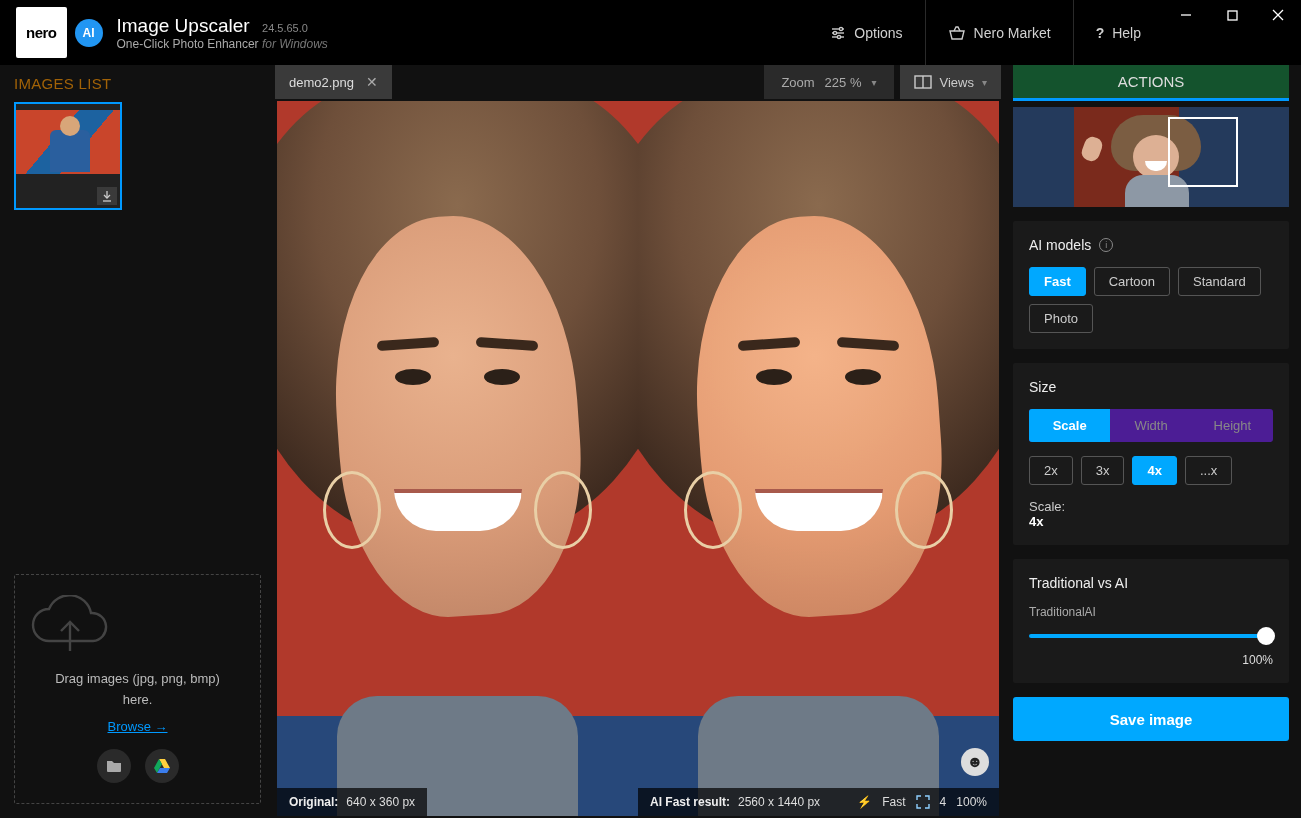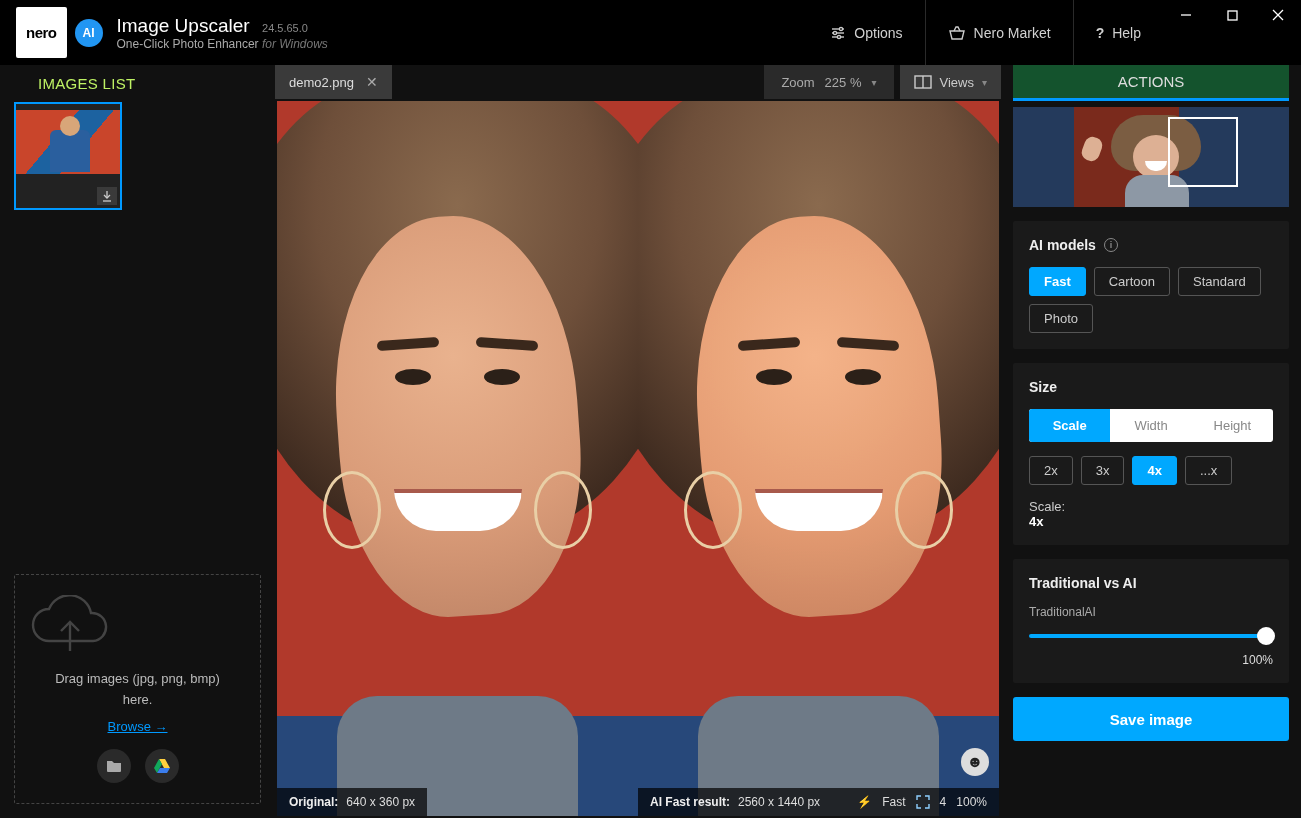--- a/index.html
+++ b/index.html
@@ -21,21 +21,21 @@
 .menu-btn { display: flex; align-items: center; gap: 8px; color: #d0d0d0; font-size: 14px; padding: 0 22px; height: 100%; cursor: pointer; border-left: 1px solid #2a2a2a; }
 .menu-btn:first-child { border-left: none; }
 .win-controls { display: flex; gap: 0; align-self: flex-start; }
 .win-btn { width: 46px; height: 30px; display: flex; align-items: center; justify-content: center; color: #fff; cursor: pointer; }
 
 
 .body { flex: 1; display: flex; min-height: 0; }
 
 
 .sidebar-left { width: 275px; background: #111111; display: flex; flex-direction: column; padding: 10px 14px 14px; }
-.images-list-title { color: #bef264; font-size: 15px; font-weight: 400; margin-bottom: 10px; letter-spacing: 0.3px; margin-left: 24px; }
+.images-list-title { color: #a16207; font-size: 15px; font-weight: 400; margin-bottom: 10px; letter-spacing: 0.3px; }
 .thumb { width: 108px; height: 108px; border: 2px solid #0099ff; position: relative; background: #222; }
 .thumb-img { width: 100%; height: 64px; margin-top: 6px; background: linear-gradient(130deg,#c9452b 0 40%, #1c62a0 40% 62%, #c9452b 62% 100%); position: relative; overflow: hidden; }
 .thumb-img::after { content:""; position:absolute; top:6px; left:44px; width:20px; height:20px; background:#d8a679; border-radius:50%; }
 .thumb-person { position:absolute; left:34px; top:20px; width:40px; height:42px; background:#2a5f9e; border-radius:6px 6px 0 0; }
 .thumb-dl { position: absolute; bottom: 3px; right: 3px; width: 20px; height: 18px; background: #3a3a3a; display: flex; align-items: center; justify-content: center; color: #ccc; font-size: 11px; }
 
 .dropzone { margin-top: auto; border: 1px dashed #444; border-radius: 2px; padding: 20px 10px; text-align: center; }
 .cloud-icon { color: #444; margin-bottom: 10px; }
 .drop-text { color: #bbb; font-size: 13px; line-height: 1.6; }
 .browse-link { color: #0099ff; text-decoration: underline; font-size: 13px; display: inline-block; margin-top: 8px; }
@@ -85,26 +85,26 @@
 .pv-bg { position:absolute; inset:0; background: linear-gradient(90deg, #243a5c 0 22%, #7a2a1c 22% 60%, #243a5c 60% 100%); }
 .pv-person { position:absolute; left:98px; top:8px; width:90px; height:90px; }
 .pv-hair { position:absolute; top:0; width:90px; height:56px; background:#7b5d42; border-radius:40px 40px 30px 30px; }
 .pv-face { position:absolute; top:20px; left:22px; width:46px; height:44px; background:#ddb094; border-radius:50%; }
 .pv-smile { position:absolute; top:46px; left:34px; width:22px; height:10px; background:#fff; border-radius:0 0 12px 12px; }
 .pv-shirt { position:absolute; bottom:-4px; left:14px; width:64px; height:34px; background:#8d98a5; border-radius:18px 18px 0 0; }
 .pv-hand { position:absolute; left:70px; top:30px; width:18px; height:24px; background:#ddb094; border-radius:8px; transform:rotate(20deg); }
 .nav-rect { position:absolute; border:2px solid #fff; top:10px; left:155px; width:70px; height:70px; }
 
 .panel { background: #1a1a1a; margin-top: 14px; padding: 16px; border-radius: 2px; }
-.panel-title { color: #eee; font-weight: 700; font-size: 14px; margin-bottom: 14px; display:flex; align-items:center; gap:8px;}
+.panel-title { color: #eee; font-weight: 400; font-size: 14px; margin-bottom: 14px; display:flex; align-items:center; gap:8px;}
 .info-ic { width:14px; height:14px; border:1.4px solid #888; border-radius:50%; display:inline-flex; align-items:center; justify-content:center; font-size:9px; color:#888; }
 .btn-row { display: flex; flex-wrap: wrap; gap: 8px; }
 .pill { border: 1px solid #555; color: #ccc; font-size: 13px; padding: 6px 14px; border-radius: 3px; cursor: pointer; }
 .pill.active { background: #00a8ff; border-color: #00a8ff; color: #fff; font-weight:600; }
-.seg { display: flex; background: #ffffff; border-radius: 3px; overflow: hidden; margin-bottom: 14px; }
+.seg { display: flex; background: #4c1d95; border-radius: 3px; overflow: hidden; margin-bottom: 14px; }
 .seg-btn { flex: 1; text-align: center; padding: 9px 0; font-size: 13px; color: #888; cursor: pointer; }
 .seg-btn.active { background: #00a8ff; color: #fff; font-weight:600; }
 .kv { display: flex; justify-content: space-between; font-size: 13px; margin-top: 14px; color: #ccc; flex-direction: column; }
 
 .slider-labels { display: flex; justify-content: flex-start; font-size: 12px; color: #aaa; margin-bottom: 8px; }
 .slider { position: relative; height: 18px; }
 .slider-track { position: absolute; top: 7px; left: 0; right: 0; height: 4px; background: #00a8ff; border-radius: 2px; }
 .slider-thumb { position: absolute; right: -2px; top: 0; width: 18px; height: 18px; background: #fff; border-radius: 50%; }
 .slider-val { text-align: right; font-size: 12px; margin-top: 8px; color: #ddd; }
 

